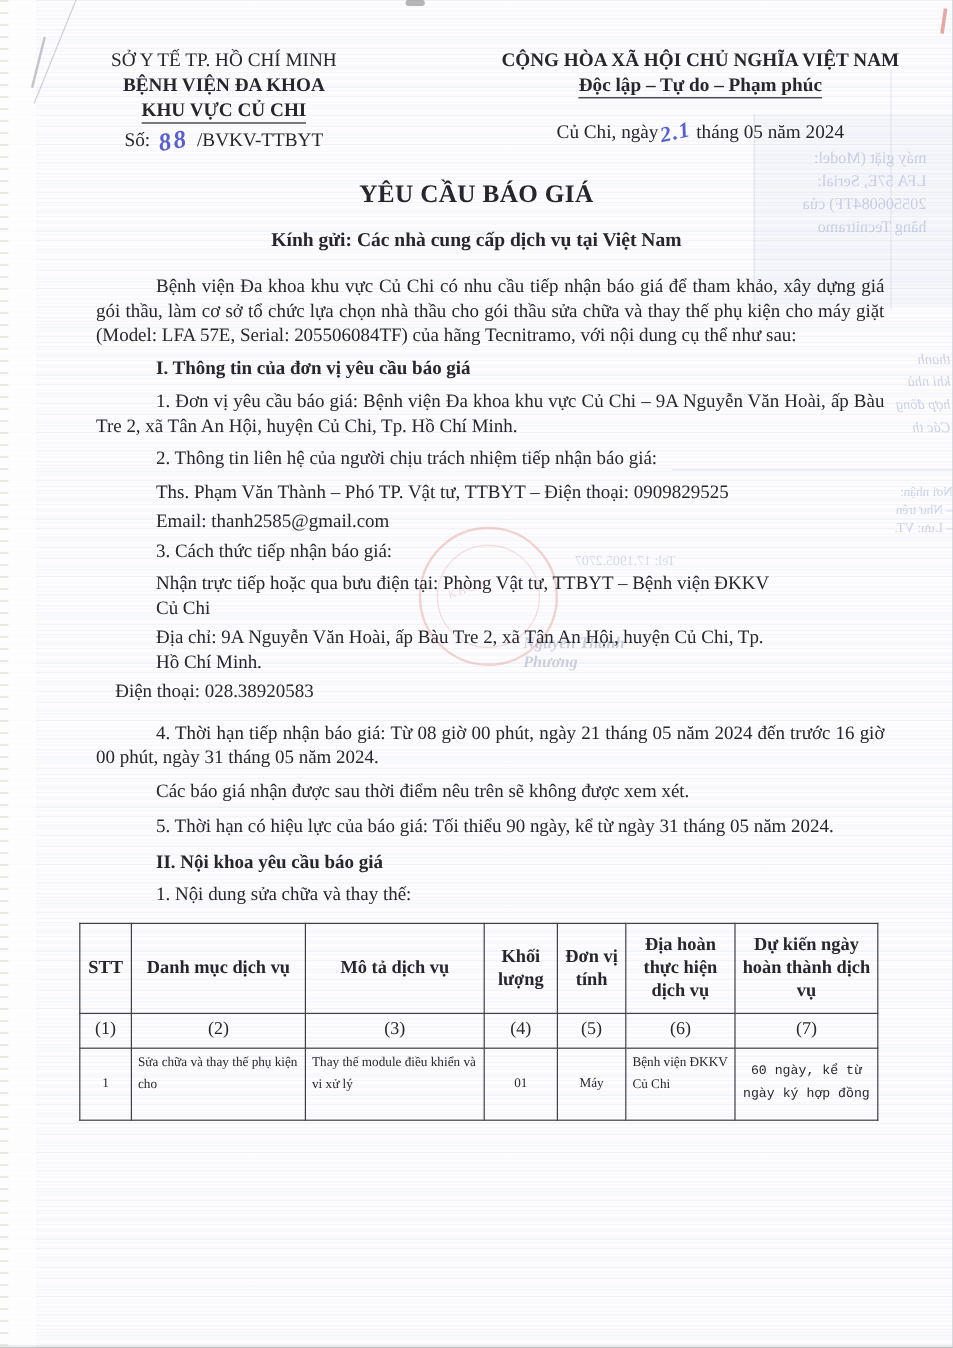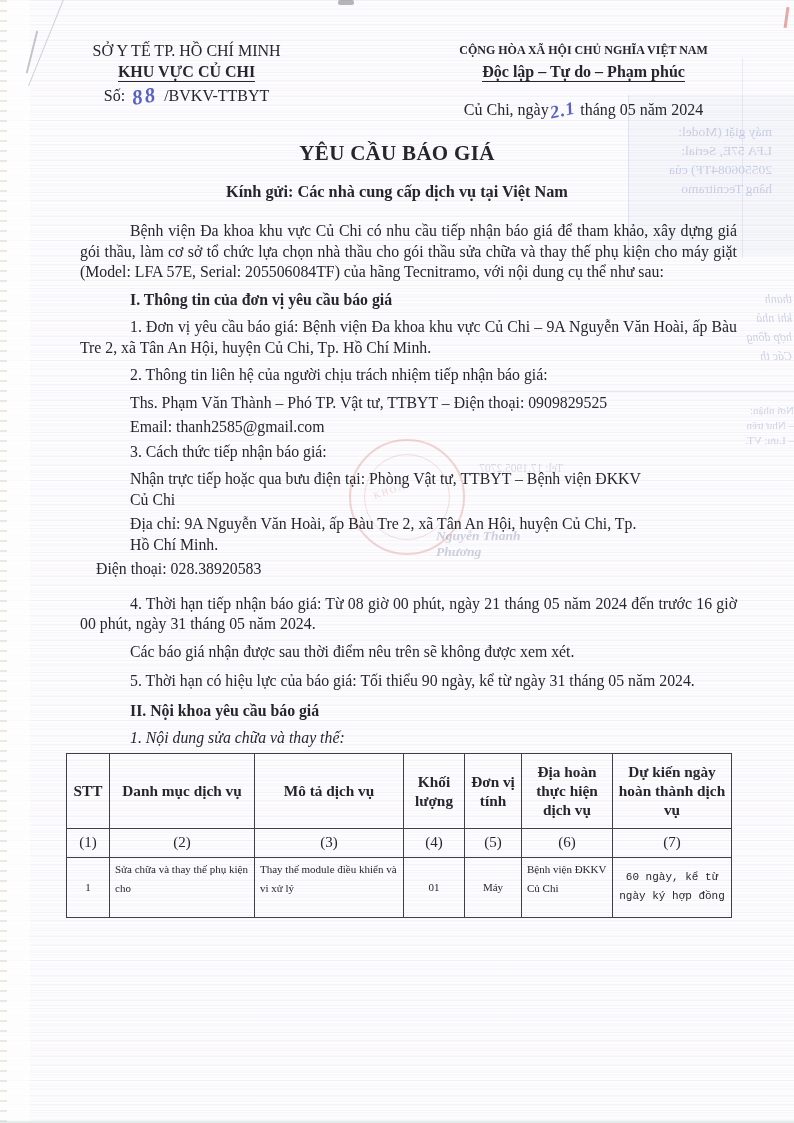--- a/index.html
+++ b/index.html
@@ -26,34 +26,34 @@
   .hand{
     display:inline-block;color:#5a61c4;font-style:italic;font-weight:600;
     font-size:21px;letter-spacing:2px;transform:rotate(-10deg);
     position:relative;top:2px;padding:0 3px;
   }
   .hand-day{
     display:inline-block;color:#5a61c4;font-style:italic;font-weight:600;
     font-size:18px;letter-spacing:1px;transform:rotate(-12deg);
     position:relative;top:1px;padding:0 1px;
   }
-  .hr1{font-size:12px;}
+  .hr1{font-size:16px;}
   .date-line{margin-top:17px;}
   
   .doc-title{text-align:center;font-weight:bold;font-size:21px;letter-spacing:.3px;margin-top:21px;position:relative;z-index:3;}
   .salutation{text-align:center;font-weight:bold;font-size:16.3px;margin-top:16px;position:relative;z-index:3;}
   
   .main{margin:19px 57px 0 80px;font-size:15.8px;line-height:20.5px;position:relative;z-index:3;}
   .p{margin:0 0 7px;text-indent:50px;}
   .just{text-align:justify;}
   .h{font-weight:bold;}
   .blk{margin:0 0 4px 50px;text-indent:0;}
   .mb14{margin-bottom:14px;margin-left:16px;}
   .mb9{margin-bottom:9px;}
-  .mb0{margin-bottom:4px;font-style:italic;}
+  .mb0{margin-bottom:12px;}
   
   table.quote{border-collapse:collapse;table-layout:fixed;width:665px;margin-left:-14px;margin-top:1px;}
   table.quote th,table.quote td{border:1px solid #3f4046;overflow:hidden;}
   table.quote th{font-weight:bold;text-align:center;vertical-align:middle;font-size:15.3px;line-height:19px;height:70px;padding:2px 4px;}
   tr.numrow td{text-align:center;vertical-align:middle;height:26px;font-size:15px;}
   tr.datarow td{height:55px;font-size:11px;line-height:19px;padding:2px 5px;}
   td.c{text-align:center;vertical-align:middle;}
   td.l{text-align:left;vertical-align:top;}
   td.cm{text-align:center;vertical-align:middle;font-family:Liberation Mono, monospace;}
   
@@ -123,20 +123,21 @@
   </div>
   <div class="artifact bleed-tel mirror">Tel: 17.1905.2707</div>
   <div class="artifact bleed-sign">Nguyễn Thanh Phương</div>
 
   <div class="artifact stamp"></div>
   <div class="artifact stamp-txt">KHOA</div>
 
   <div class="header">
     <div class="header-left">
       <div>SỞ Y TẾ TP. HỒ CHÍ MINH</div>
+      <div class="bold">BỆNH VIỆN ĐA KHOA</div>
       <div class="bold"><span class="u">KHU VỰC CỦ CHI</span></div>
       <div class="num-line">
         <span>Số:</span>
         <span class="hand">88</span>
         <span>/BVKV-TTBYT</span>
       </div>
     </div>
     <div class="header-right">
       <div class="bold hr1">CỘNG HÒA XÃ HỘI CHỦ NGHĨA VIỆT NAM</div>
       <div class="bold"><span class="u">Độc lập – Tự do – Phạm phúc</span></div>

